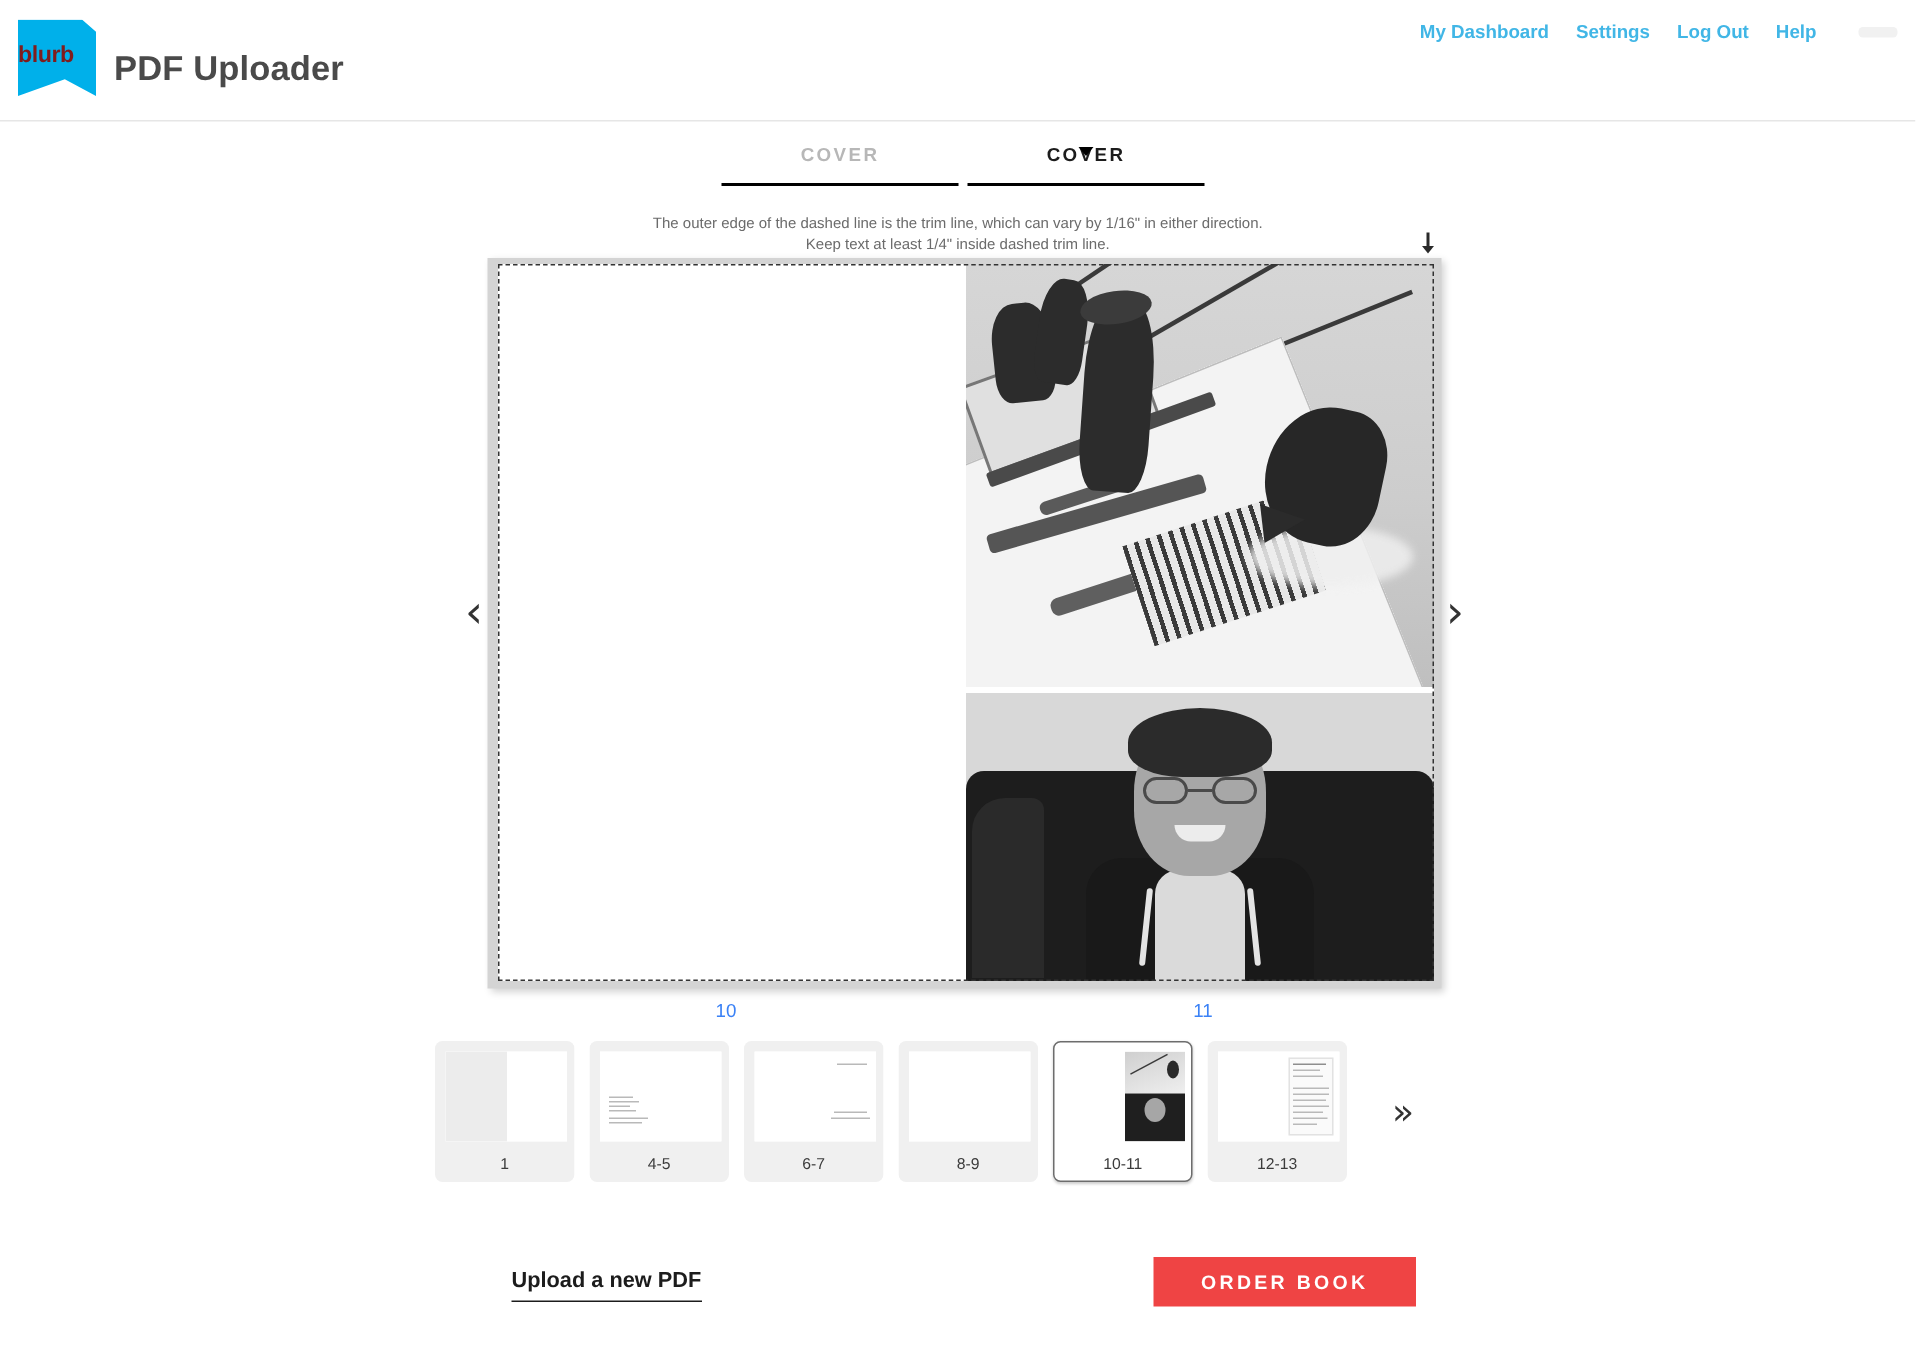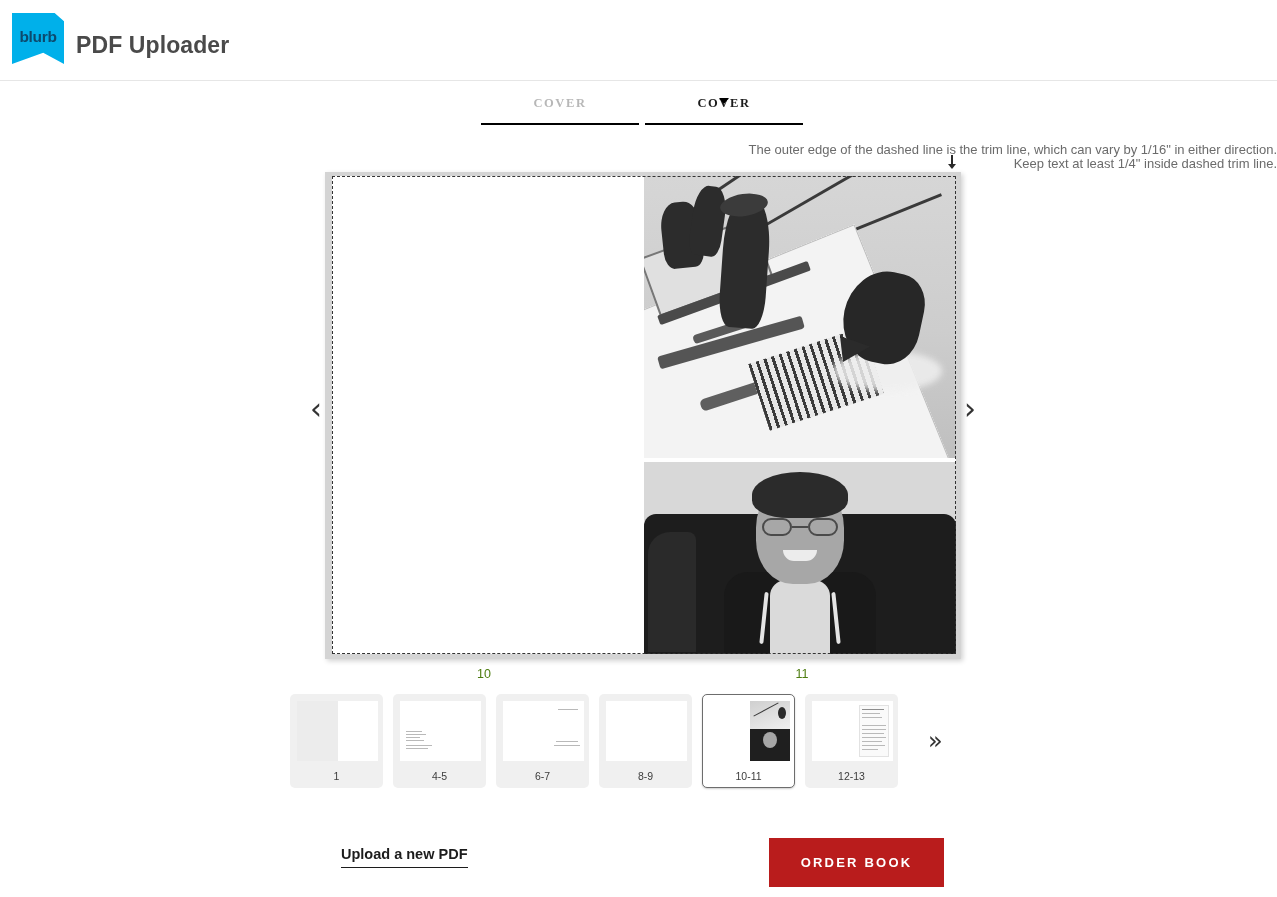--- a/index.html
+++ b/index.html
@@ -25,22 +25,22 @@
   .logo-flag {
     width: 52px; height: 51px;
     background: #00b0ea;
     -webkit-clip-path: polygon(0 0, 82% 0, 100% 16%, 100% 100%, 60% 78%, 0 100%);
     clip-path: polygon(0 0, 82% 0, 100% 16%, 100% 100%, 60% 78%, 0 100%);
     position: relative;
   }
   .logo-text {
     position: absolute;
     left: 0; right: 0; top: 15px;
-    text-align: center;
-    color: #0c4a6e;
+    text-align: left;
+    color: #7f1d1d;
     font-size: 15.5px;
     font-weight: bold;
     letter-spacing: -0.3px;
   }
   .app-title {
     position: absolute;
     left: 76px; top: 32px;
     font-size: 23px;
     color: #4a4a4a;
     font-weight: 700;
@@ -68,21 +68,20 @@
     margin-left: 19px;
     margin-right: 12px;
   }
 
   
   .tabs {
     position: absolute;
     left: 481px; top: 96px;
     width: 322px;
     height: 32px;
-    font-family: Liberation Serif, serif;
   }
   .tab {
     position: absolute;
     top: 0;
     width: 158px;
     text-align: center;
   }
   .tab-label {
     font-size: 12.5px;
     font-weight: bold;
@@ -107,23 +106,23 @@
     width: 0; height: 0;
     border-left: 5px solid transparent;
     border-right: 5px solid transparent;
     border-top: 6px solid #000;
   }
 
   
   .helptext {
     position: absolute;
     left: 0; right: 0; top: 143px;
-    text-align: right;
+    text-align: center;
     color: #6b6b6b;
-    font-size: 13px;
+    font-size: 10px;
     line-height: 14px;
   }
   .helptext .line2 {
     position: relative;
     display: inline-block;
   }
   .arrow-down {
     position: absolute;
     left: 951px; top: 155px;
     width: 2px; height: 11px;
@@ -396,21 +395,21 @@
   .pagenums {
     position: absolute;
     left: 325px; top: 667px;
     width: 636px;
     display: flex;
   }
   .pagenum {
     width: 50%;
     text-align: center;
     font-size: 12.5px;
-    color: #4d7c0f;
+    color: #3b82f6;
   }
 
   
   .thumbstrip {
     position: absolute;
     left: 290px; top: 694px;
     display: flex;
     align-items: center;
     gap: 10px;
   }
@@ -477,41 +476,48 @@
     font-size: 14.5px;
     font-weight: bold;
     color: #1c1c1c;
     text-decoration: none;
     border-bottom: 1.5px solid #1c1c1c;
     padding-bottom: 5px;
   }
   .order-btn {
     position: absolute;
     left: 769px; top: 838px;
-    width: 175px; height: 49px;
-    background: #b91c1c;
+    width: 175px; height: 33px;
+    background: #ef4444;
     color: #fff;
     border: none;
     font-family: "Liberation Sans", sans-serif;
     font-size: 13px;
     font-weight: bold;
     letter-spacing: 2.2px;
     cursor: pointer;
   }
 </style>
 </head>
 <body>
 
 <div class="header">
   <div class="logo-wrap">
     <div class="logo-flag">
       <span class="logo-text">blurb</span>
     </div>
   </div>
   <div class="app-title">PDF Uploader</div>
+  <div class="nav">
+    <a href="#">My Dashboard</a>
+    <a href="#">Settings</a>
+    <a href="#">Log Out</a>
+    <a href="#">Help</a>
+    <div class="nav-placeholder"></div>
+  </div>
 </div>
 
 <div class="tabs">
   <div class="tab cover">
     <span class="tab-label">COVER</span>
     <div class="tab-rule"></div>
   </div>
   <div class="tab pages">
     <span class="tab-label">COVER</span>
     <div class="tab-rule">

